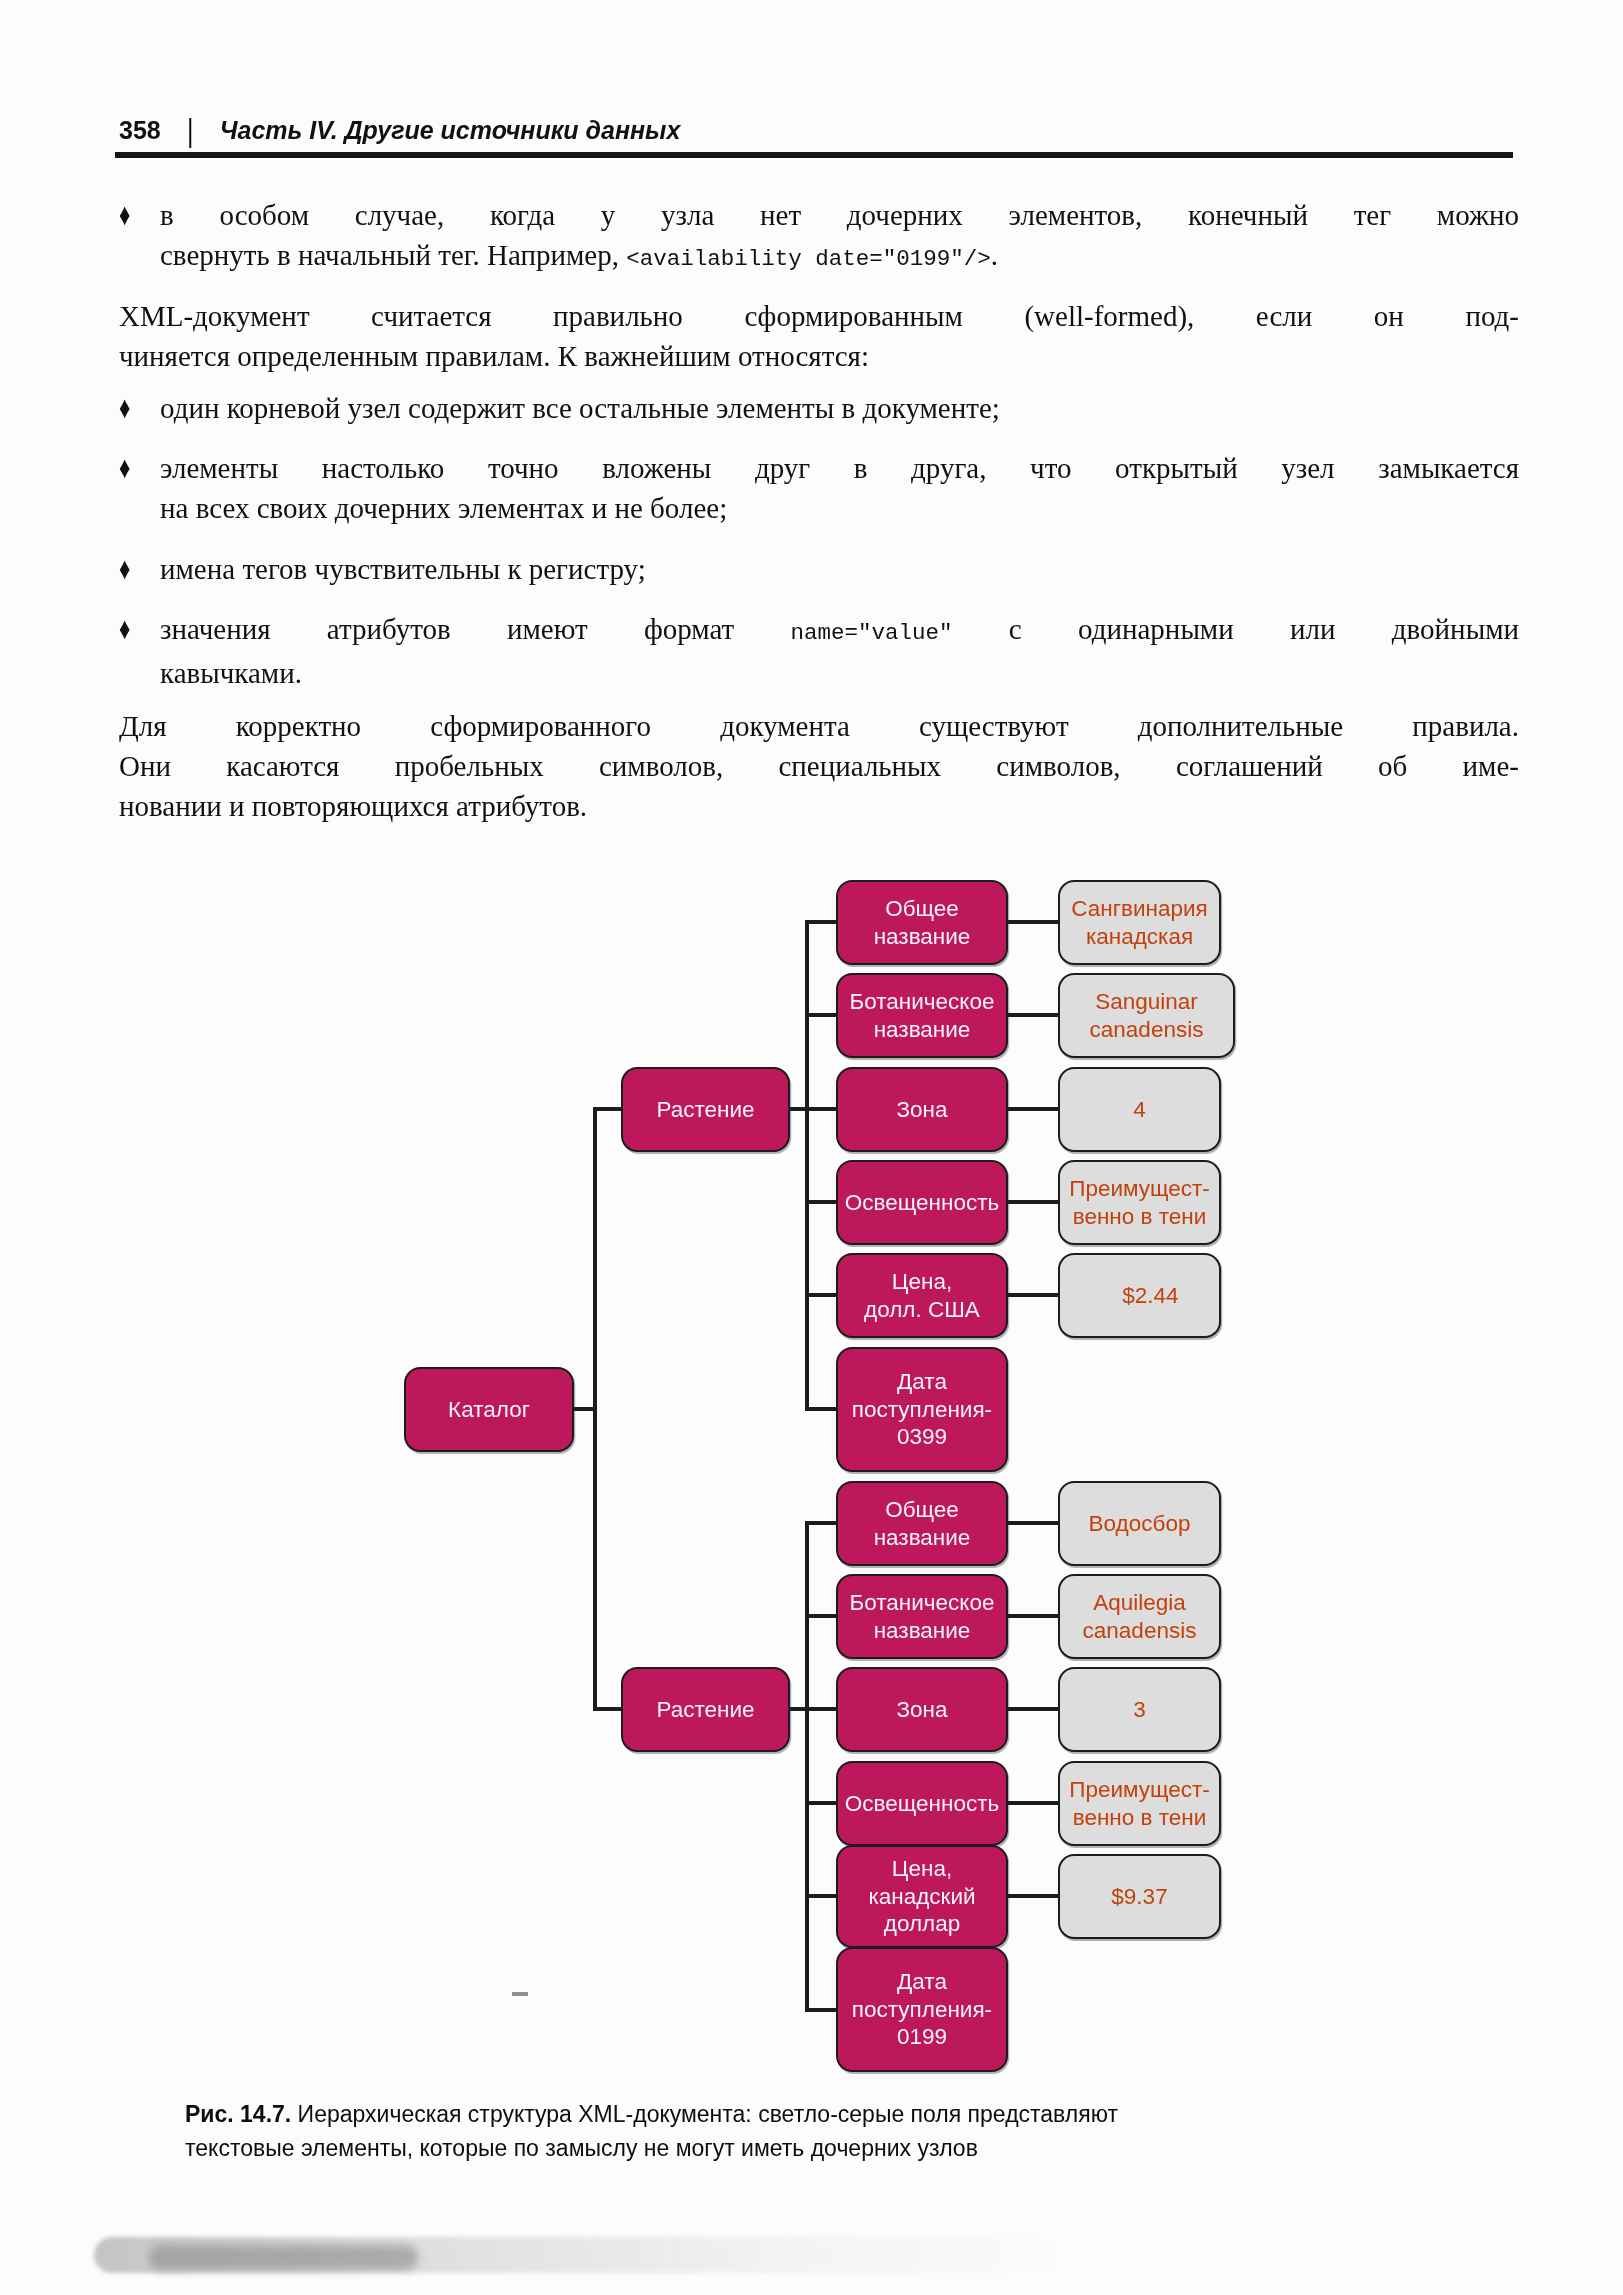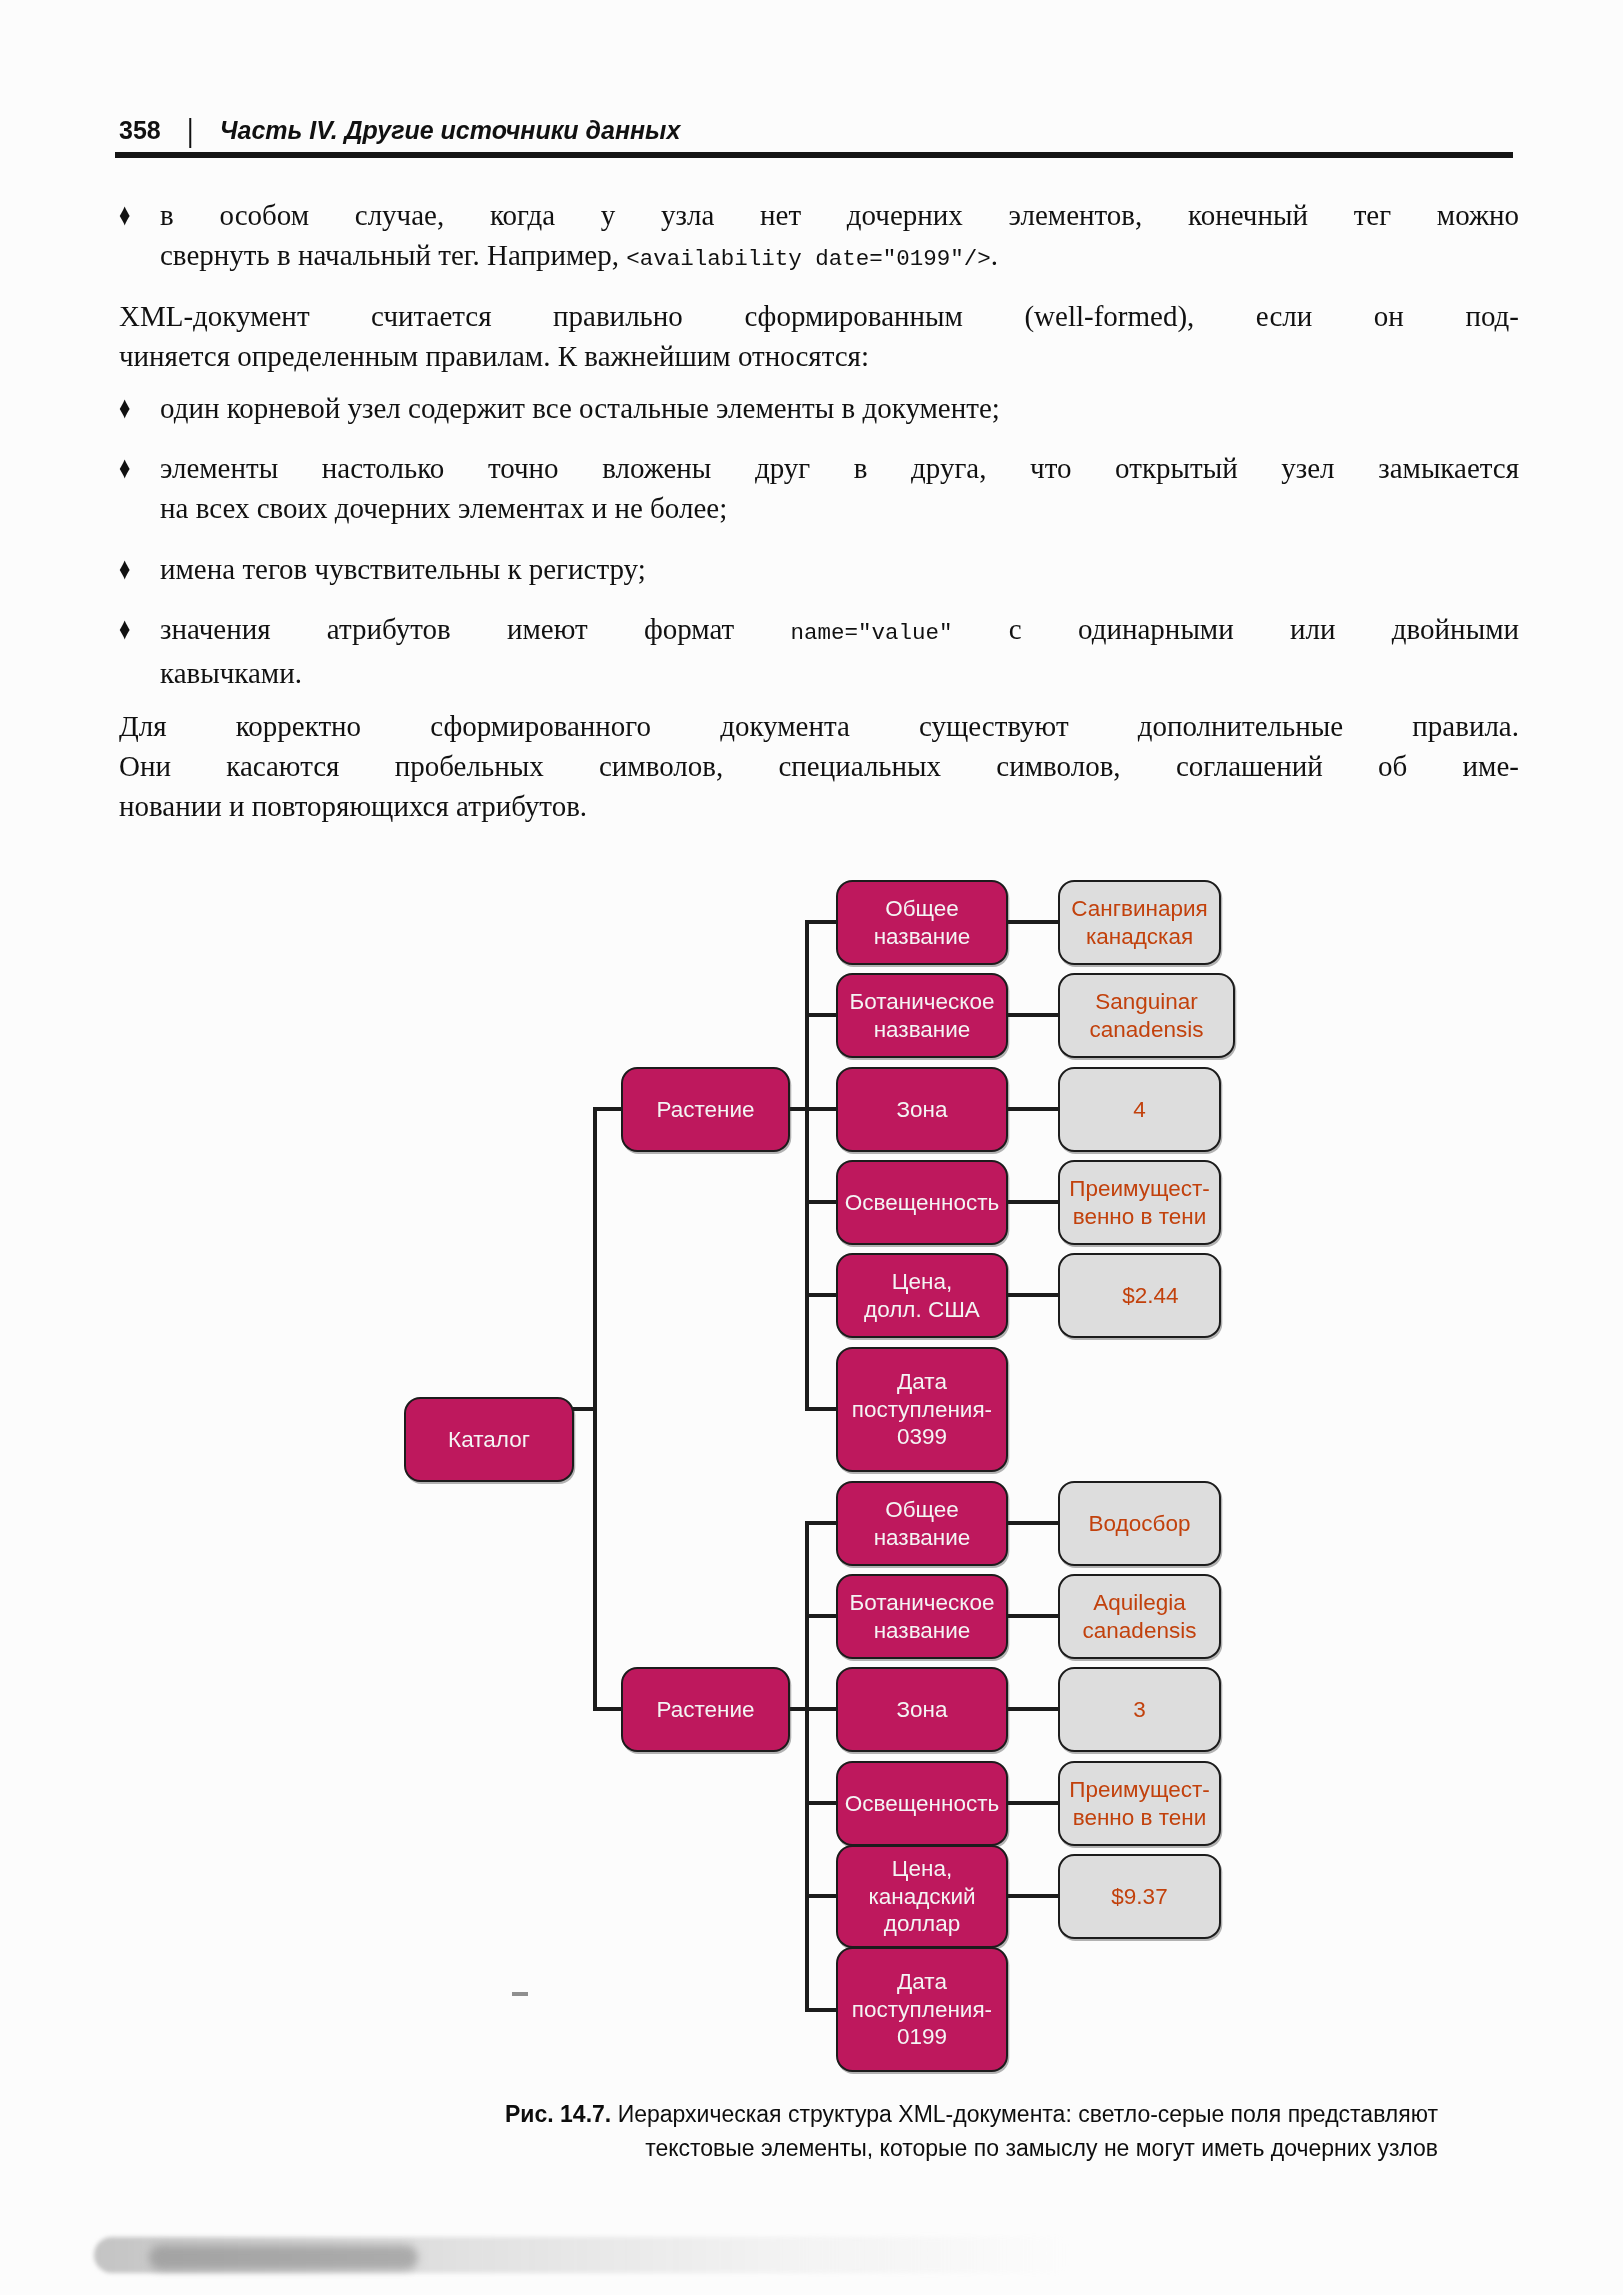--- a/index.html
+++ b/index.html
@@ -43,21 +43,21 @@
     font-size:22.5px;line-height:27.6px;padding:2.5px 6.3px;
     box-shadow:1.3px 1.9px 0 rgba(40,40,40,.35);
   }
   .dbox{background:#be185d;color:#f4f4f4;}
   .lbox{background:#dddddd;color:#c2410c;}
   .conn{position:absolute;background:#1c1c1c;}
   
   .caption{
     position:absolute;left:185px;top:2097px;width:1253px;
     font-family:"Liberation Sans", sans-serif;
-    font-size:23px;line-height:34px;text-align:right;color:#0d0d0d;
+    font-size:23px;line-height:34px;text-align:left;color:#0d0d0d;
   }
   .caption .capb{font-weight:700;}
   
   .smudge1{
     position:absolute;left:94px;top:2237px;width:977px;height:36px;border-radius:19px;
     background:linear-gradient(90deg, rgba(150,150,150,.55), rgba(190,190,190,.45) 35%, rgba(225,225,225,.35) 70%, rgba(240,240,240,0));
     filter:blur(1.9px);
   }
   .smudge2{
     position:absolute;left:149px;top:2245px;width:269px;height:25px;border-radius:12.5px;
@@ -154,21 +154,21 @@
     <div class="conn" style="left:805px;top:1801px;width:33px;height:3.8px;"></div>
     <div class="conn" style="left:805px;top:1894px;width:33px;height:3.8px;"></div>
     <div class="conn" style="left:805px;top:2008px;width:33px;height:3.8px;"></div>
 
     <div class="conn" style="left:1007px;top:1521px;width:51px;height:3.8px;"></div>
     <div class="conn" style="left:1007px;top:1614px;width:51px;height:3.8px;"></div>
     <div class="conn" style="left:1007px;top:1707px;width:51px;height:3.8px;"></div>
     <div class="conn" style="left:1007px;top:1801px;width:51px;height:3.8px;"></div>
     <div class="conn" style="left:1007px;top:1894px;width:51px;height:3.8px;"></div>
 
-    <div class="nbox dbox" style="left:404px;top:1367px;width:170px;height:85px;margin-top:30px;">Каталог</div>
+    <div class="nbox dbox" style="left:404px;top:1367px;width:170px;height:85px;">Каталог</div>
     <div class="nbox dbox" style="left:621px;top:1067px;width:169px;height:85px;">Растение</div>
     <div class="nbox dbox" style="left:621px;top:1667px;width:169px;height:85px;">Растение</div>
 
     <div class="nbox dbox" style="left:836px;top:880px;width:172px;height:85px;">Общее
 название</div>
     <div class="nbox dbox" style="left:836px;top:973px;width:172px;height:85px;">Ботаническое
 название</div>
     <div class="nbox dbox" style="left:836px;top:1067px;width:172px;height:85px;">Зона</div>
     <div class="nbox dbox" style="left:836px;top:1160px;width:172px;height:85px;">Освещенность</div>
     <div class="nbox dbox" style="left:836px;top:1253px;width:172px;height:85px;">Цена,

